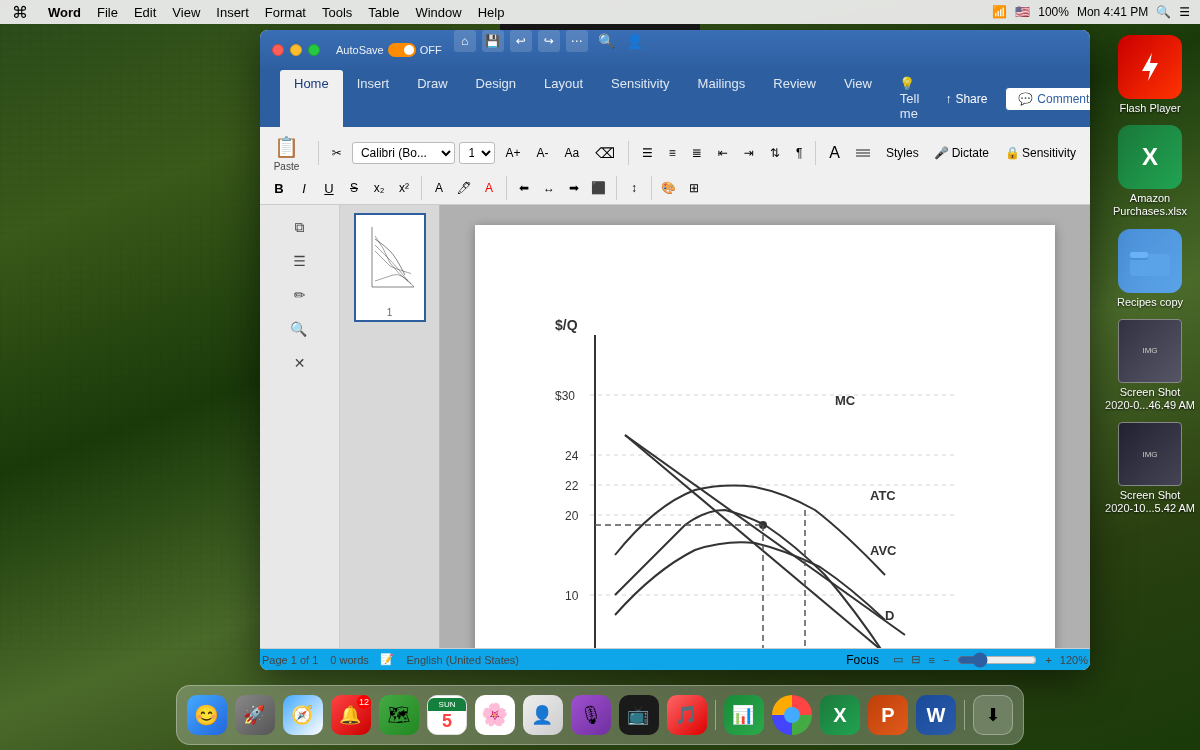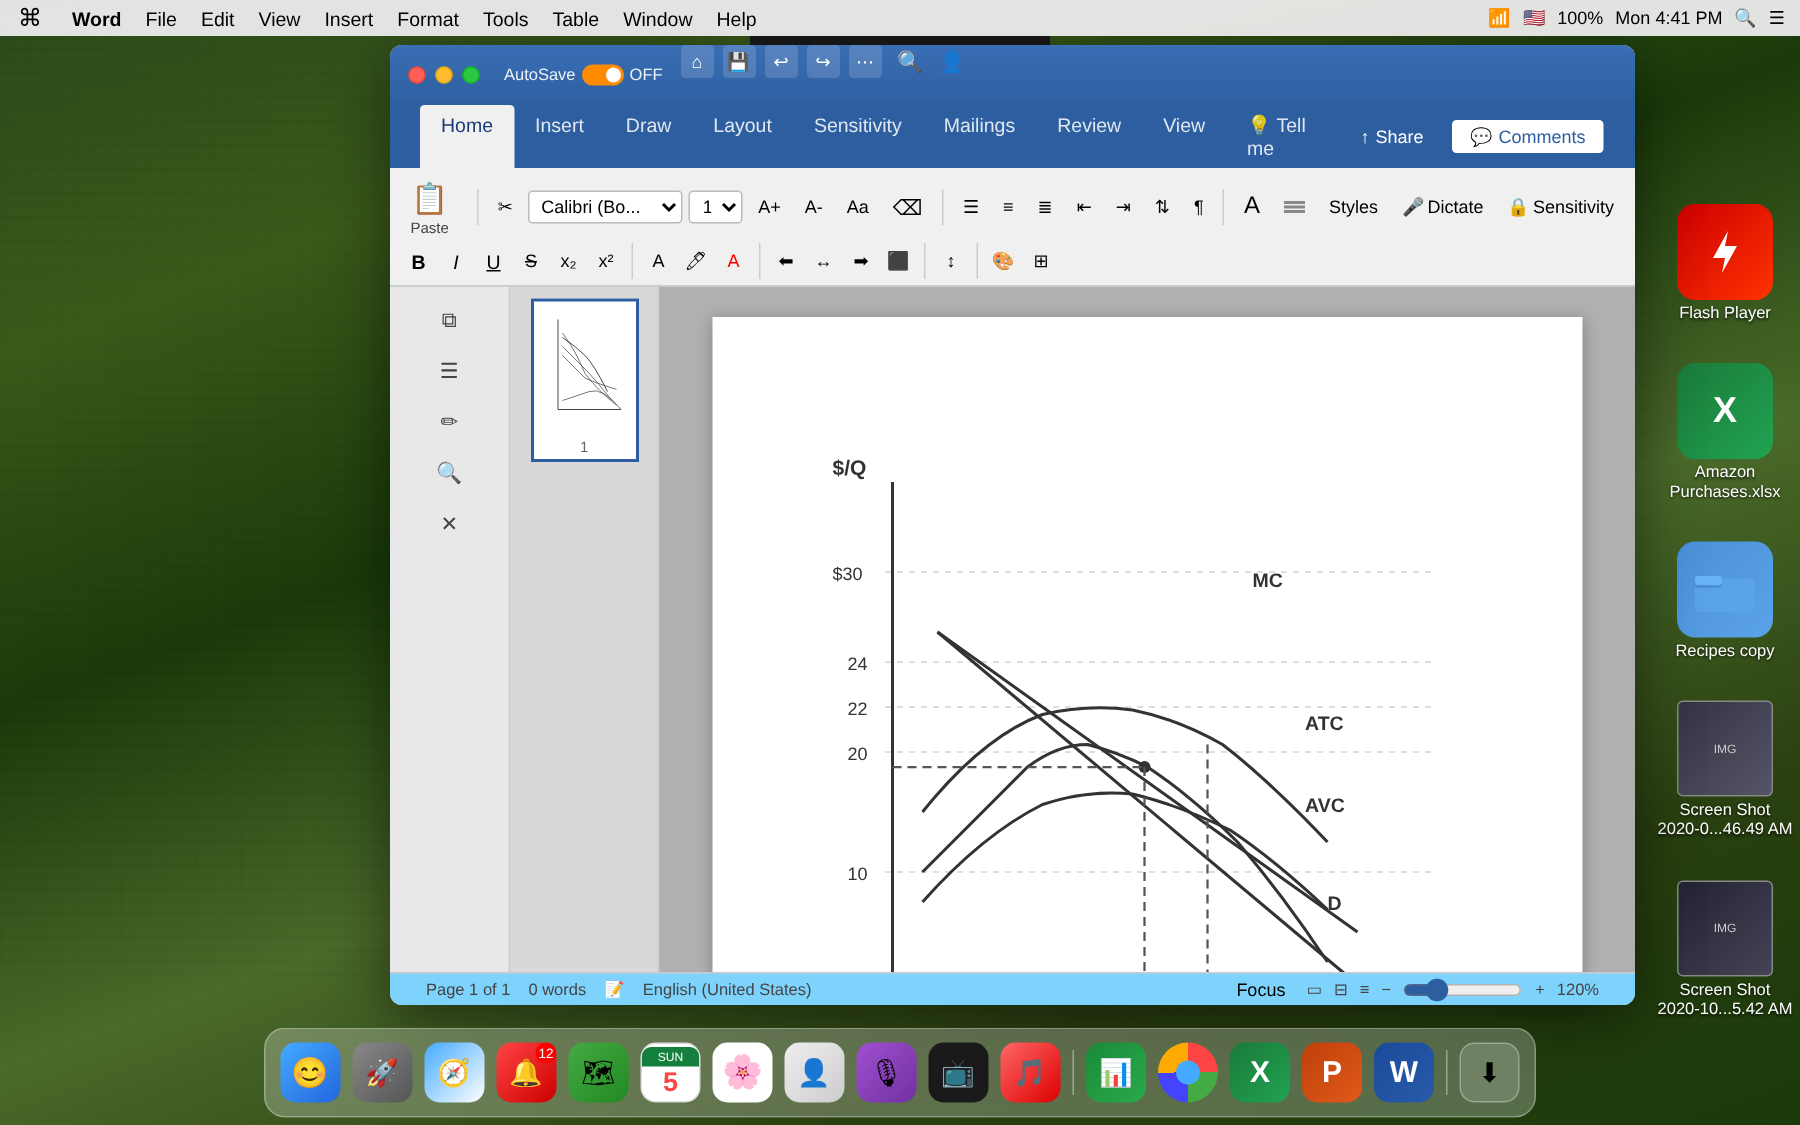--- a/index.html
+++ b/index.html
@@ -39,24 +39,23 @@
     }
     .menubar-item.bold { font-weight: 700; }
     .menubar-right {
       margin-left: auto; display: flex; align-items: center; gap: 8px; padding-right: 10px;
       font-size: 12px;
     }
 
     
     .desktop-icons {
       position: absolute; top: 30px; right: 0; width: 100px; height: 650px;
-      display: flex; flex-direction: column; align-items: center; gap: 26px;
+      display: flex; flex-direction: column; align-items: center; gap: 10px;
       padding-top: 5px;
       z-index: 10;
-      justify-content: flex-end;
     }
     .desktop-icon {
       display: flex; flex-direction: column; align-items: center; gap: 3px;
       cursor: pointer; width: 90px;
     }
     .desktop-icon .icon-img {
       width: 64px; height: 64px; border-radius: 12px;
       display: flex; align-items: center; justify-content: center;
       font-size: 28px;
     }
@@ -203,22 +202,22 @@
     }
     .doc-page {
       width: 580px; min-height: 580px; background: white;
       box-shadow: 0 2px 10px rgba(0,0,0,0.3);
       padding: 30px 40px;
       display: flex; align-items: center; justify-content: center;
     }
 
     
     .status-bar {
-      height: 22px; background: #7dd3fc; border-top: 1px solid #ccc;
-      display: flex; align-items: center; padding: 0 24px;
+      height: 22px; background: #0ea5e9; border-top: 1px solid #ccc;
+      display: flex; align-items: center; padding: 0 2px;
       font-size: 11px; color: #444; gap: 12px;
       flex-shrink: 0;
     }
     .status-right { margin-left: auto; display: flex; align-items: center; gap: 8px; }
     .zoom-slider { width: 80px; accent-color: #2d5fa0; }
 
     
     .dock {
       position: absolute; bottom: 5px; left: 50%; transform: translateX(-50%);
       height: 60px; background: rgba(255,255,255,0.25);
@@ -356,20 +355,21 @@
       <div class="title-bar-btn">🔍</div>
       <div class="title-bar-btn">👤</div>
     </div>
   </div>
 
   <div class="ribbon">
     <div class="ribbon-tabs">
       <div class="ribbon-tab active">Home</div>
       <div class="ribbon-tab">Insert</div>
       <div class="ribbon-tab">Draw</div>
+      <div class="ribbon-tab">Design</div>
       <div class="ribbon-tab">Layout</div>
       <div class="ribbon-tab">Sensitivity</div>
       <div class="ribbon-tab">Mailings</div>
       <div class="ribbon-tab">Review</div>
       <div class="ribbon-tab">View</div>
       <div class="ribbon-tab">
         <span>💡</span>
         <span>Tell me</span>
       </div>
       <div class="ribbon-right">

